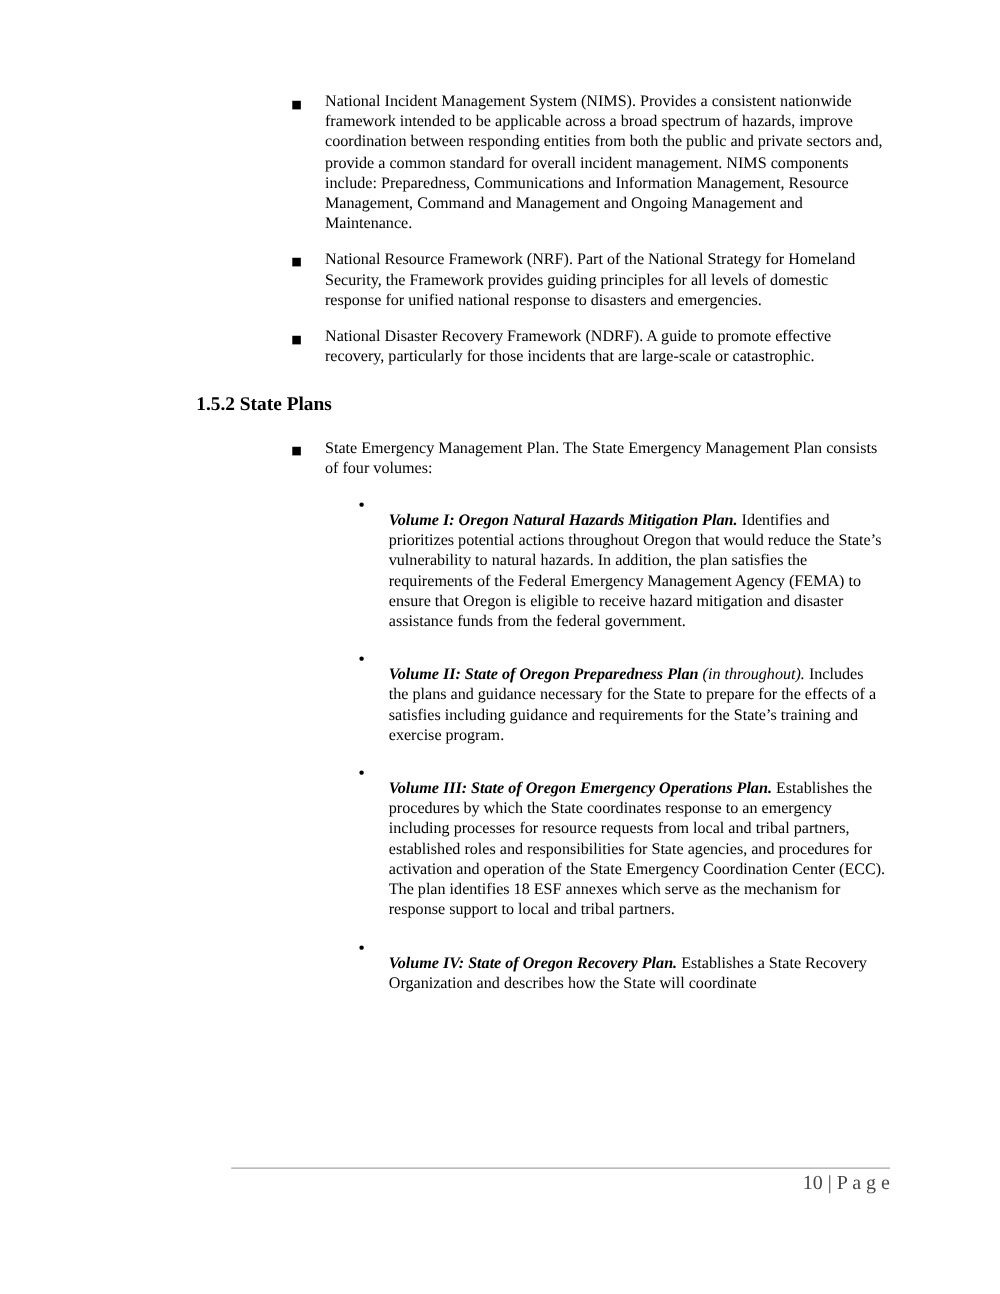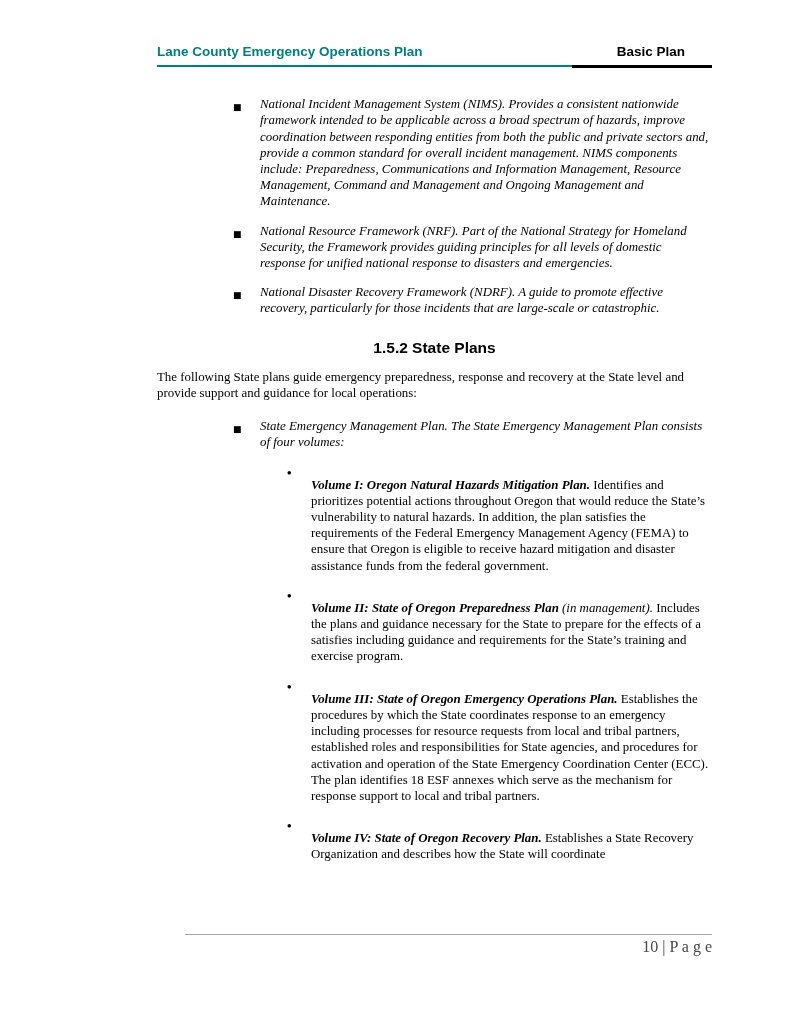--- a/index.html
+++ b/index.html
@@ -43,28 +43,27 @@
   
   .bullets-top { margin-top: 29px; }
   .bullet { display: flex; margin-bottom: 13px; margin-left: 76px; }
   .sq {
     flex: none;
     width: 27px;
     font-family: "DejaVu Sans", sans-serif;
     font-size: 9px;
     padding-top: 3px;
   }
-  .btxt { width: 450px; font-style: italic; }
+  .btxt { width: 450px; }
   
   .sec-h2 {
-    font-family: Liberation Sans, sans-serif;
+    font-family: Liberation Serif, serif;
     font-size: 15.5px;
     font-weight: bold;
     margin: 23px 0 0 0;
-    text-align: center;
   }
   .sec-h3 {
     font-family: "Liberation Sans", sans-serif;
     font-size: 13px;
     font-weight: bold;
     margin: 21px 0 0 0;
   }
   .intro { margin: 13px 0 0 0; width: 555px; }
   .state-bullet { margin-top: 17px; margin-bottom: 0; }
   
@@ -95,60 +94,54 @@
     font-size: 16px;
     color: var(--footer_text, #474747);
   }
 </style>
 </head>
 <body>
 
 <div class="page">
   <div class="content">
 
-    <div class="header">
-      <span class="hdr-left">Lane County Emergency Operations Plan</span>
-      <span class="hdr-right">Basic Plan</span>
-      <span class="hdr-black-seg"></span>
-    </div>
 
     <div class="bullets-top">
       <div class="bullet">
         <span class="sq">■</span>
         <div class="btxt">National Incident Management System (NIMS). Provides a consistent nationwide framework intended to be applicable across a broad spectrum of hazards, improve coordination between responding entities from both the public and private sectors and, provide a common standard for overall incident management.  NIMS components include: Preparedness, Communications and Information Management, Resource Management, Command and Management and Ongoing Management and Maintenance.</div>
       </div>
       <div class="bullet">
         <span class="sq">■</span>
         <div class="btxt">National Resource Framework (NRF). Part of the National Strategy for Homeland Security, the Framework provides guiding principles for all levels of domestic response for unified national response to disasters and emergencies.</div>
       </div>
       <div class="bullet">
         <span class="sq">■</span>
         <div class="btxt">National Disaster Recovery Framework (NDRF).  A guide to promote effective recovery, particularly for those incidents that are large-scale or catastrophic.</div>
       </div>
     </div>
 
     <h2 class="sec-h2">1.5.2 State Plans</h2>
-    <p class="intro">The following State plans guide emergency preparedness, response and recovery at the State level and provide support and guidance for local operations:</p>
 
     <div class="bullet state-bullet">
       <span class="sq">■</span>
       <div class="btxt">State Emergency Management Plan.  The State Emergency Management Plan consists of four volumes:</div>
     </div>
 
     <div class="volumes">
       <div class="vol">
         <span class="dot">•</span>
         <div class="vtxt">
           <span class="bi">Volume I: Oregon Natural Hazards Mitigation Plan.</span><span class="it"></span><span> Identifies and prioritizes potential actions throughout Oregon that would reduce the State’s vulnerability to natural hazards. In addition, the plan satisfies the requirements of the Federal Emergency Management Agency (FEMA) to ensure that Oregon is eligible to receive hazard mitigation and disaster assistance funds from the federal government.</span>
         </div>
       </div>
       <div class="vol">
         <span class="dot">•</span>
         <div class="vtxt">
-          <span class="bi">Volume II: State of Oregon Preparedness Plan</span><span class="it"> (in management).</span><span> Includes the plans and guidance necessary for the State to prepare for the effects of a satisfies including guidance and requirements for the State’s training and exercise program.</span>
+          <span class="bi">Volume II: State of Oregon Preparedness Plan</span><span class="it"> (in throughout).</span><span> Includes the plans and guidance necessary for the State to prepare for the effects of a satisfies including guidance and requirements for the State’s training and exercise program.</span>
         </div>
       </div>
       <div class="vol">
         <span class="dot">•</span>
         <div class="vtxt">
           <span class="bi">Volume III: State of Oregon Emergency Operations Plan.</span><span class="it"></span><span> Establishes the procedures by which the State coordinates response to an emergency including processes for resource requests from local and tribal partners, established roles and responsibilities for State agencies, and procedures for activation and operation of the State Emergency Coordination Center (ECC). The plan identifies 18 ESF annexes which serve as the mechanism for response support to local and tribal partners.</span>
         </div>
       </div>
       <div class="vol">
         <span class="dot">•</span>

